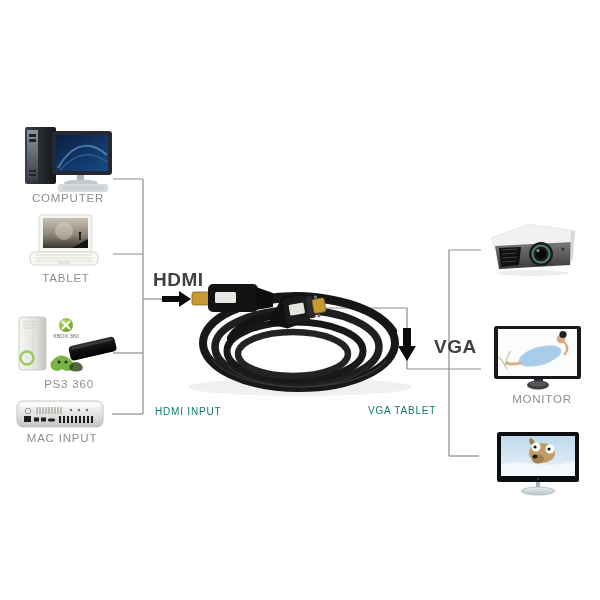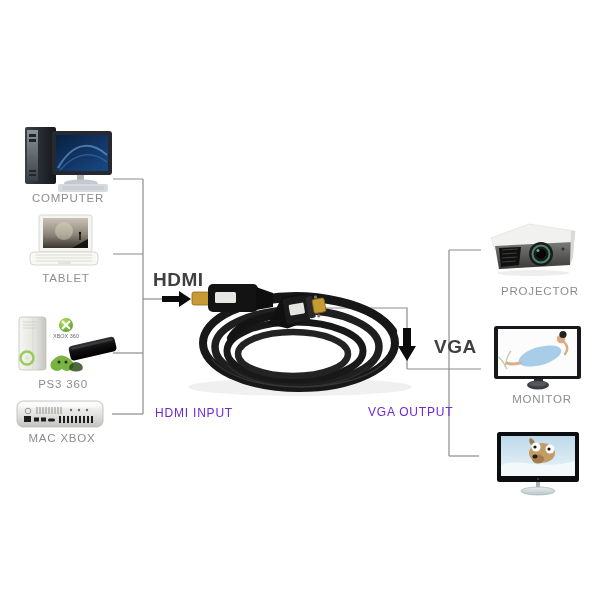--- a/index.html
+++ b/index.html
@@ -7,21 +7,21 @@
     position:relative;width:600px;height:600px;margin:16px auto;background:#ffffff;
     font-family:"Liberation Sans",sans-serif;overflow:hidden;border-radius:23px;
   }
   .overlay{position:absolute;left:0;top:0;}
   .device{position:absolute;margin:0;padding:0;}
   .dev-label{
     position:absolute;width:120px;text-align:center;
     font-size:11.5px;color:#8d8d8d;letter-spacing:0.8px;white-space:nowrap;
   }
   .caption{
-    position:absolute;font-size:12px;color:#6d28d9;letter-spacing:0.8px;white-space:nowrap;
+    position:absolute;font-size:10px;color:#0f766e;letter-spacing:0.8px;white-space:nowrap;
   }
   .bold-tag{
     position:absolute;font-size:19px;font-weight:bold;color:#404040;
     letter-spacing:0.5px;white-space:nowrap;
   }
 </style>
 </head>
 <body>
 
 <div class="stage">
@@ -164,21 +164,21 @@
       <g transform="rotate(-13 80 36)">
         <rect x="56" y="29" width="47" height="15" rx="4" fill="url(#p3)"></rect>
         <rect x="59" y="31" width="41" height="2" fill="#46464c" opacity="0.7"></rect>
       </g>
       <path d="M41,47 q7,-7 16,0 q6,5 2,10 q-5,4 -10,0 q-5,4 -10,0 q-4,-5 2,-10Z" fill="#79b341"></path>
       <circle cx="46" cy="50" r="1.5" fill="#2c2c2c"></circle>
       <circle cx="53" cy="50" r="1.5" fill="#2c2c2c"></circle>
       <path d="M58,52 q5,-4 10,0 q3,3 1,6 q-6,3 -12,0 q-2,-3 1,-6Z" fill="#23420f" opacity="0.8"></path>
     </svg>
   </figure>
-  <div class="dev-label" style="left:3px;top:362px">PS3 360</div>
+  <div class="dev-label" style="left:9px;top:362px">PS3 360</div>
 
   <figure class="device" style="left:15px;top:383px">
     <svg width="92" height="32" viewBox="0 0 92 32">
       <defs>
         <linearGradient id="mm" x1="0" y1="0" x2="0" y2="1">
           <stop offset="0" stop-color="#fafafa"></stop>
             <stop offset="0.5" stop-color="#e4e4e2"></stop>
             <stop offset="1" stop-color="#c2c2c0"></stop>
         </linearGradient>
       </defs>
@@ -189,21 +189,21 @@
       <circle cx="56" cy="11" r="1.2" fill="#6e6e6a"></circle>
       <circle cx="64" cy="11" r="1.2" fill="#6e6e6a"></circle>
       <circle cx="72" cy="11" r="1.2" fill="#6e6e6a"></circle>
       <rect x="9" y="17" width="7" height="6" fill="#1c1c1c"></rect>
       <rect x="19" y="18.5" width="5" height="4" fill="#1c1c1c"></rect>
       <rect x="26" y="18.5" width="5" height="4" fill="#1c1c1c"></rect>
       <rect x="33" y="19.5" width="7" height="3" rx="1.5" fill="#1c1c1c"></rect>
       <path d="M45,17 v7 M49,17 v7 M53,17 v7 M57,17 v7 M61,17 v7 M65,17 v7 M69,17 v7 M73,17 v7 M77,17 v7" stroke="#1c1c1c" stroke-width="2"></path>
     </svg>
   </figure>
-  <div class="dev-label" style="left:2px;top:416px">MAC XBOX</div>
+  <div class="dev-label" style="left:2px;top:416px">MAC INPUT</div>
 
   <figure class="device" style="left:483px;top:200px">
     <svg width="96" height="64" viewBox="0 0 96 64">
       <defs>
         <linearGradient id="pjf" x1="0" y1="0" x2="0" y2="1">
           <stop offset="0" stop-color="#7a7a78"></stop>
             <stop offset="1" stop-color="#3a3a38"></stop>
         </linearGradient>
       </defs>
       <ellipse cx="50" cy="57" rx="36" ry="3" fill="#000" opacity="0.07"></ellipse>
@@ -212,21 +212,20 @@
       <polygon points="16,32 38,31 36,49 18,51" fill="#101010"></polygon>
       <path d="M19,34 l16,-1 M19,38 l15,-1 M19,42 l15,-1 M19,46 l14,-1" stroke="#3d3d3d" stroke-width="1.2"></path>
       <circle cx="58" cy="38" r="12" fill="#1b1b1b"></circle>
       <circle cx="58" cy="38" r="8.5" fill="none" stroke="#4a8573" stroke-width="2"></circle>
       <circle cx="58" cy="38" r="5" fill="#060606"></circle>
       <circle cx="55" cy="34.5" r="1.5" fill="#8fb7a9" opacity="0.85"></circle>
       <circle cx="80" cy="33" r="1.5" fill="#2e2e2e"></circle>
       <polygon points="88,15 92,15 90,42 87,49" fill="#d9d9d6"></polygon>
     </svg>
   </figure>
-  <div class="dev-label" style="left:480px;top:269px">PROJECTOR</div>
 
   <figure class="device" style="left:492px;top:309px">
     <svg width="92" height="66" viewBox="0 0 92 66">
       <rect x="2" y="1" width="87" height="53" rx="2.5" fill="#17181c"></rect>
       <rect x="6" y="4" width="79" height="47" fill="#fcfcfc"></rect>
       <path d="M13,42 q2,-12 6,-16 M15,44 q-5,-10 -9,-12" stroke="#b9c9a0" stroke-width="1.2" fill="none"></path>
       <ellipse cx="48" cy="31" rx="22" ry="9" fill="#a7cde8" transform="rotate(-16 48 31)"></ellipse>
       <path d="M28,38 q-8,2 -13,0" stroke="#d9b08c" stroke-width="3" fill="none" stroke-linecap="round"></path>
       <circle cx="69" cy="14" r="4.2" fill="#d8ab84"></circle>
       <circle cx="71" cy="9.5" r="3.6" fill="#26201a"></circle>
@@ -264,15 +263,15 @@
       <circle cx="43" cy="49" r="0.9" fill="#494c4f"></circle>
       <rect x="41" y="52" width="4" height="7" fill="#aab0b4"></rect>
       <ellipse cx="43" cy="61" rx="17" ry="4" fill="url(#tvb)" stroke="#9fb3bd" stroke-width="0.7"></ellipse>
     </svg>
   </figure>
 
   <div class="bold-tag" style="left:153px;top:253px">HDMI</div>
   <div class="bold-tag" style="left:434px;top:320px">VGA</div>
 
   <div class="caption" style="left:155px;top:390px">HDMI INPUT</div>
-  <div class="caption" style="left:368px;top:389px">VGA OUTPUT</div>
+  <div class="caption" style="left:368px;top:389px">VGA TABLET</div>
 
 </div>
 
 </body></html>

